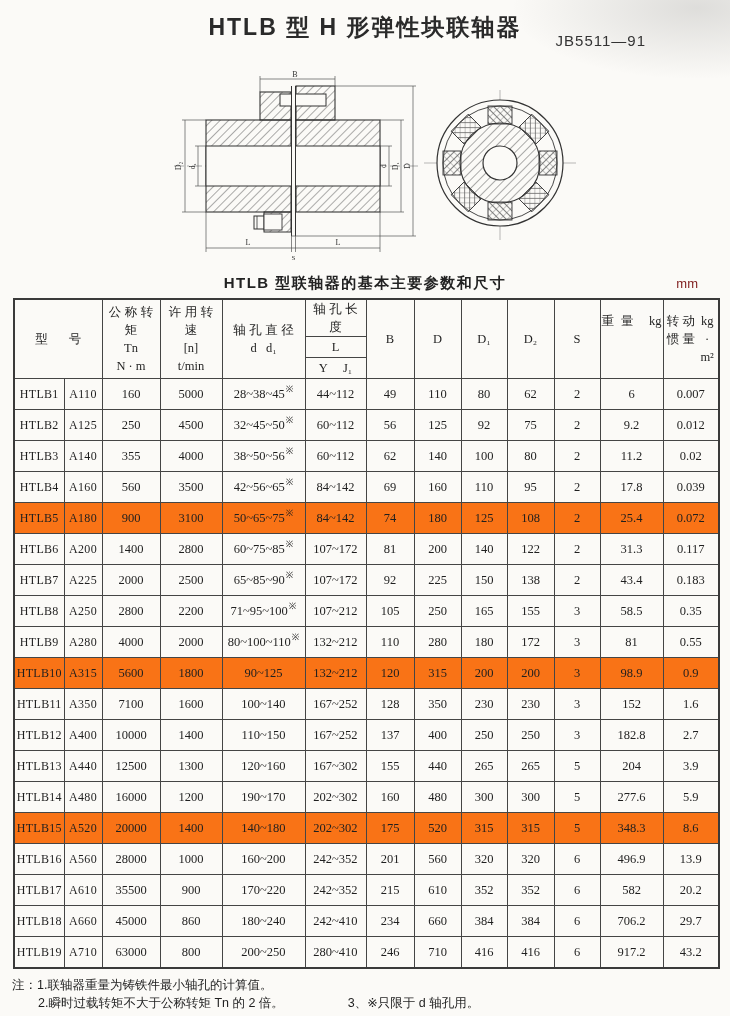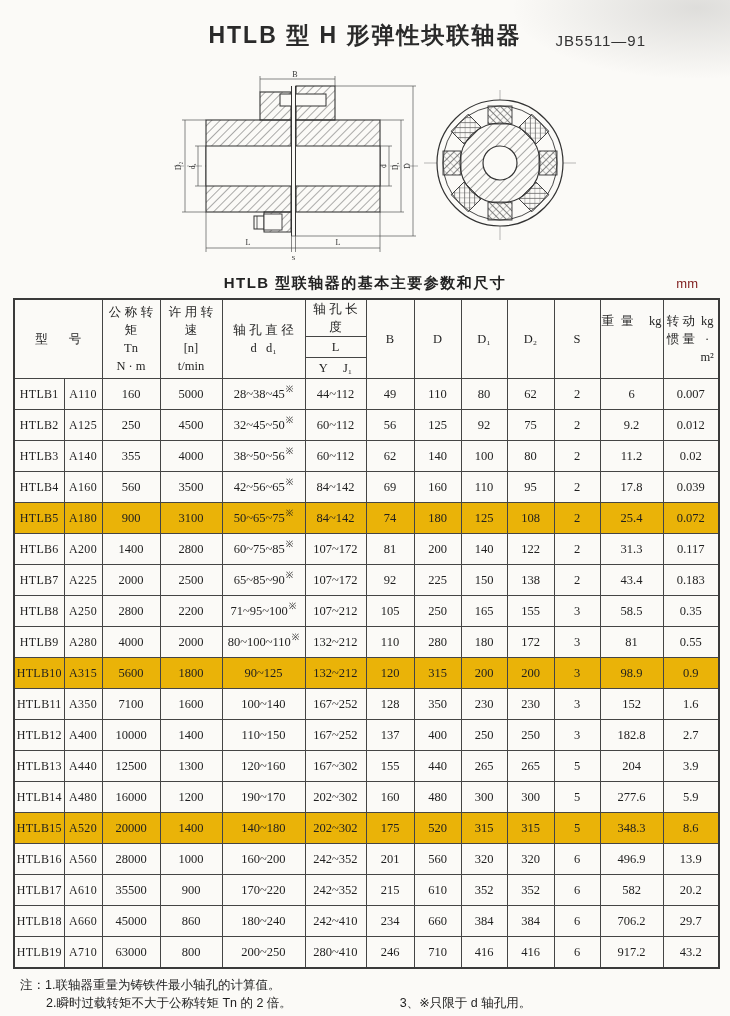--- a/index.html
+++ b/index.html
@@ -9,21 +9,21 @@
     background:#fbfaf7; color:#1c1c1c; overflow:hidden;
     font-family:"Liberation Sans","DejaVu Sans",sans-serif;
   }
   .corner-shade{
     position:absolute; right:0; top:0; width:220px; height:80px;
     background:radial-gradient(ellipse at 85% 10%, rgba(90,90,90,.18), rgba(0,0,0,0) 70%);
     pointer-events:none;
   }
   .title-row{ position:relative; height:58px; }
   .doc-title{
-    position:absolute; left:0; right:0; top:20px; text-align:center;
+    position:absolute; left:0; right:0; top:12px; text-align:center;
     font-size:23px; font-weight:bold; letter-spacing:2px; color:#2a2a2a;
   }
   .std-code{
     position:absolute; right:84px; top:32px; font-size:15px; color:#333; letter-spacing:1px;
   }
   .diagram-band{ position:relative; height:210px; }
   .svg-section{ position:absolute; left:168px; top:12px; }
   .svg-front{ position:absolute; left:424px; top:32px; }
   svg text{ font-family:"Liberation Serif","DejaVu Serif",serif; fill:#333; }
 
@@ -43,28 +43,28 @@
     border:1px solid #454545; text-align:center; vertical-align:middle;
     font-size:12.5px; color:#1f1f1f; padding:0 1px; overflow:hidden;
   }
   thead th{ font-weight:normal; font-size:12px; line-height:1.45;
     font-family:"Liberation Sans","DejaVu Sans",sans-serif; }
   thead .serif{ font-family:"Liberation Serif","DejaVu Serif",serif; font-size:12.5px; }
   .hr1 th{ height:24px; } .hr2 th{ height:21px; } .hr3 th{ height:21px; }
   .pre{ white-space:pre; }
   .stack{ display:flex; flex-direction:row; justify-content:space-between; padding:5px 0; height:64px; }
   tbody tr{ height:31px; }
-  tbody tr.shaded td{ background:#eab308; }
+  tbody tr.shaded td{ background:#f97316; }
   tbody td.c-model{ font-size:12px; letter-spacing:.3px; }
   .star{ font-size:9px; position:relative; top:-6px; margin-left:1px; }
   .notes{
-    margin:7px 0 0 20px; font-size:12.5px; line-height:1.45; color:#1e1e1e;
+    margin:7px 0 0 12px; font-size:12.5px; line-height:1.45; color:#1e1e1e;
     font-family:"Liberation Sans","DejaVu Sans",sans-serif;
   }
-  .notes .line2{ display:flex;gap:44px; }
+  .notes .line2{ display:flex; }
   .notes .indent{ padding-left:26px; }
   .notes .note3{ margin-left:64px; }
 </style>
 </head>
 <body>
 
 <div class="page">
   <div class="corner-shade"></div>
 
   <div class="title-row">

